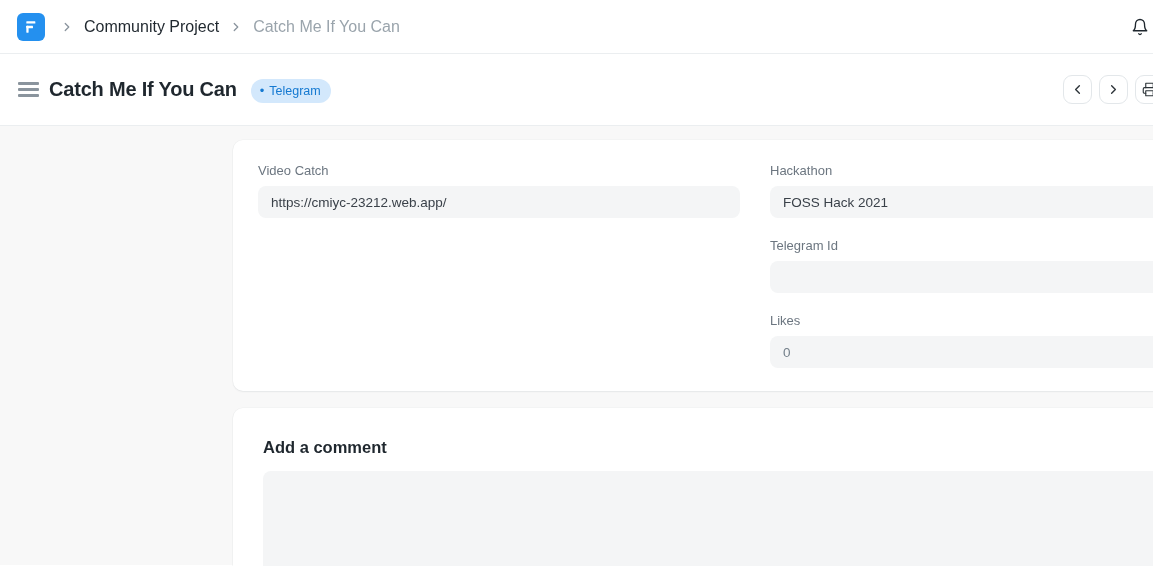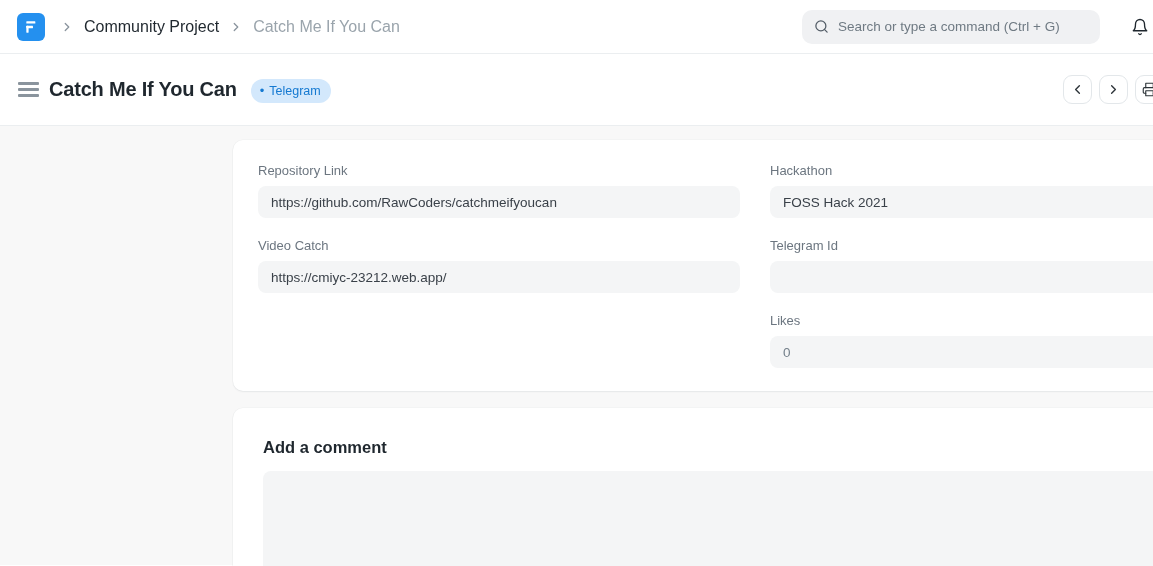--- a/index.html
+++ b/index.html
@@ -82,27 +82,20 @@
       <a href="#" class="crumb">Community Project</a>
       <span class="crumb-sep">
         <svg width="14" height="14" viewBox="0 0 24 24" fill="none" stroke="currentColor" stroke-width="2.2" stroke-linecap="round" stroke-linejoin="round">
             <polyline points="9 18 15 12 9 6"></polyline>
           </svg>
       </span>
       <span class="crumb current">Catch Me If You Can</span>
     </div>
 
     <div class="nav-right">
-      <div class="searchbar">
-        <svg width="15" height="15" viewBox="0 0 24 24" fill="none" stroke="currentColor" stroke-width="2" stroke-linecap="round" stroke-linejoin="round">
-            <circle cx="11" cy="11" r="8"></circle>
-            <line x1="21" y1="21" x2="16.65" y2="16.65"></line>
-          </svg>
-        <input type="text" placeholder="Search or type a command (Ctrl + G)" style="">
-      </div>
       <button class="bell-btn">
         <svg width="18" height="18" viewBox="0 0 24 24" fill="none" stroke="currentColor" stroke-width="1.8" stroke-linecap="round" stroke-linejoin="round">
             <path d="M18 8A6 6 0 0 0 6 8c0 7-3 9-3 9h18s-3-2-3-9"></path>
             <path d="M13.73 21a2 2 0 0 1-3.46 0"></path>
           </svg>
       </button>
     </div>
   </header>
 
   <div class="page-head">
@@ -135,24 +128,20 @@
           </svg>
       </button>
     </div>
   </div>
 
   <div class="page-body">
 
     <section class="card form-card">
       <div class="col">
         <div class="field">
-          <label>Repository Link</label>
-          <input class="control" value="https://github.com/RawCoders/catchmeifyoucan" style="">
-        </div>
-        <div class="field">
           <label>Video Catch</label>
           <input class="control" value="https://cmiyc-23212.web.app/" style="">
         </div>
       </div>
       <div class="col">
         <div class="field">
           <label>Hackathon</label>
           <input class="control" value="FOSS Hack 2021" style="">
         </div>
         <div class="field">

